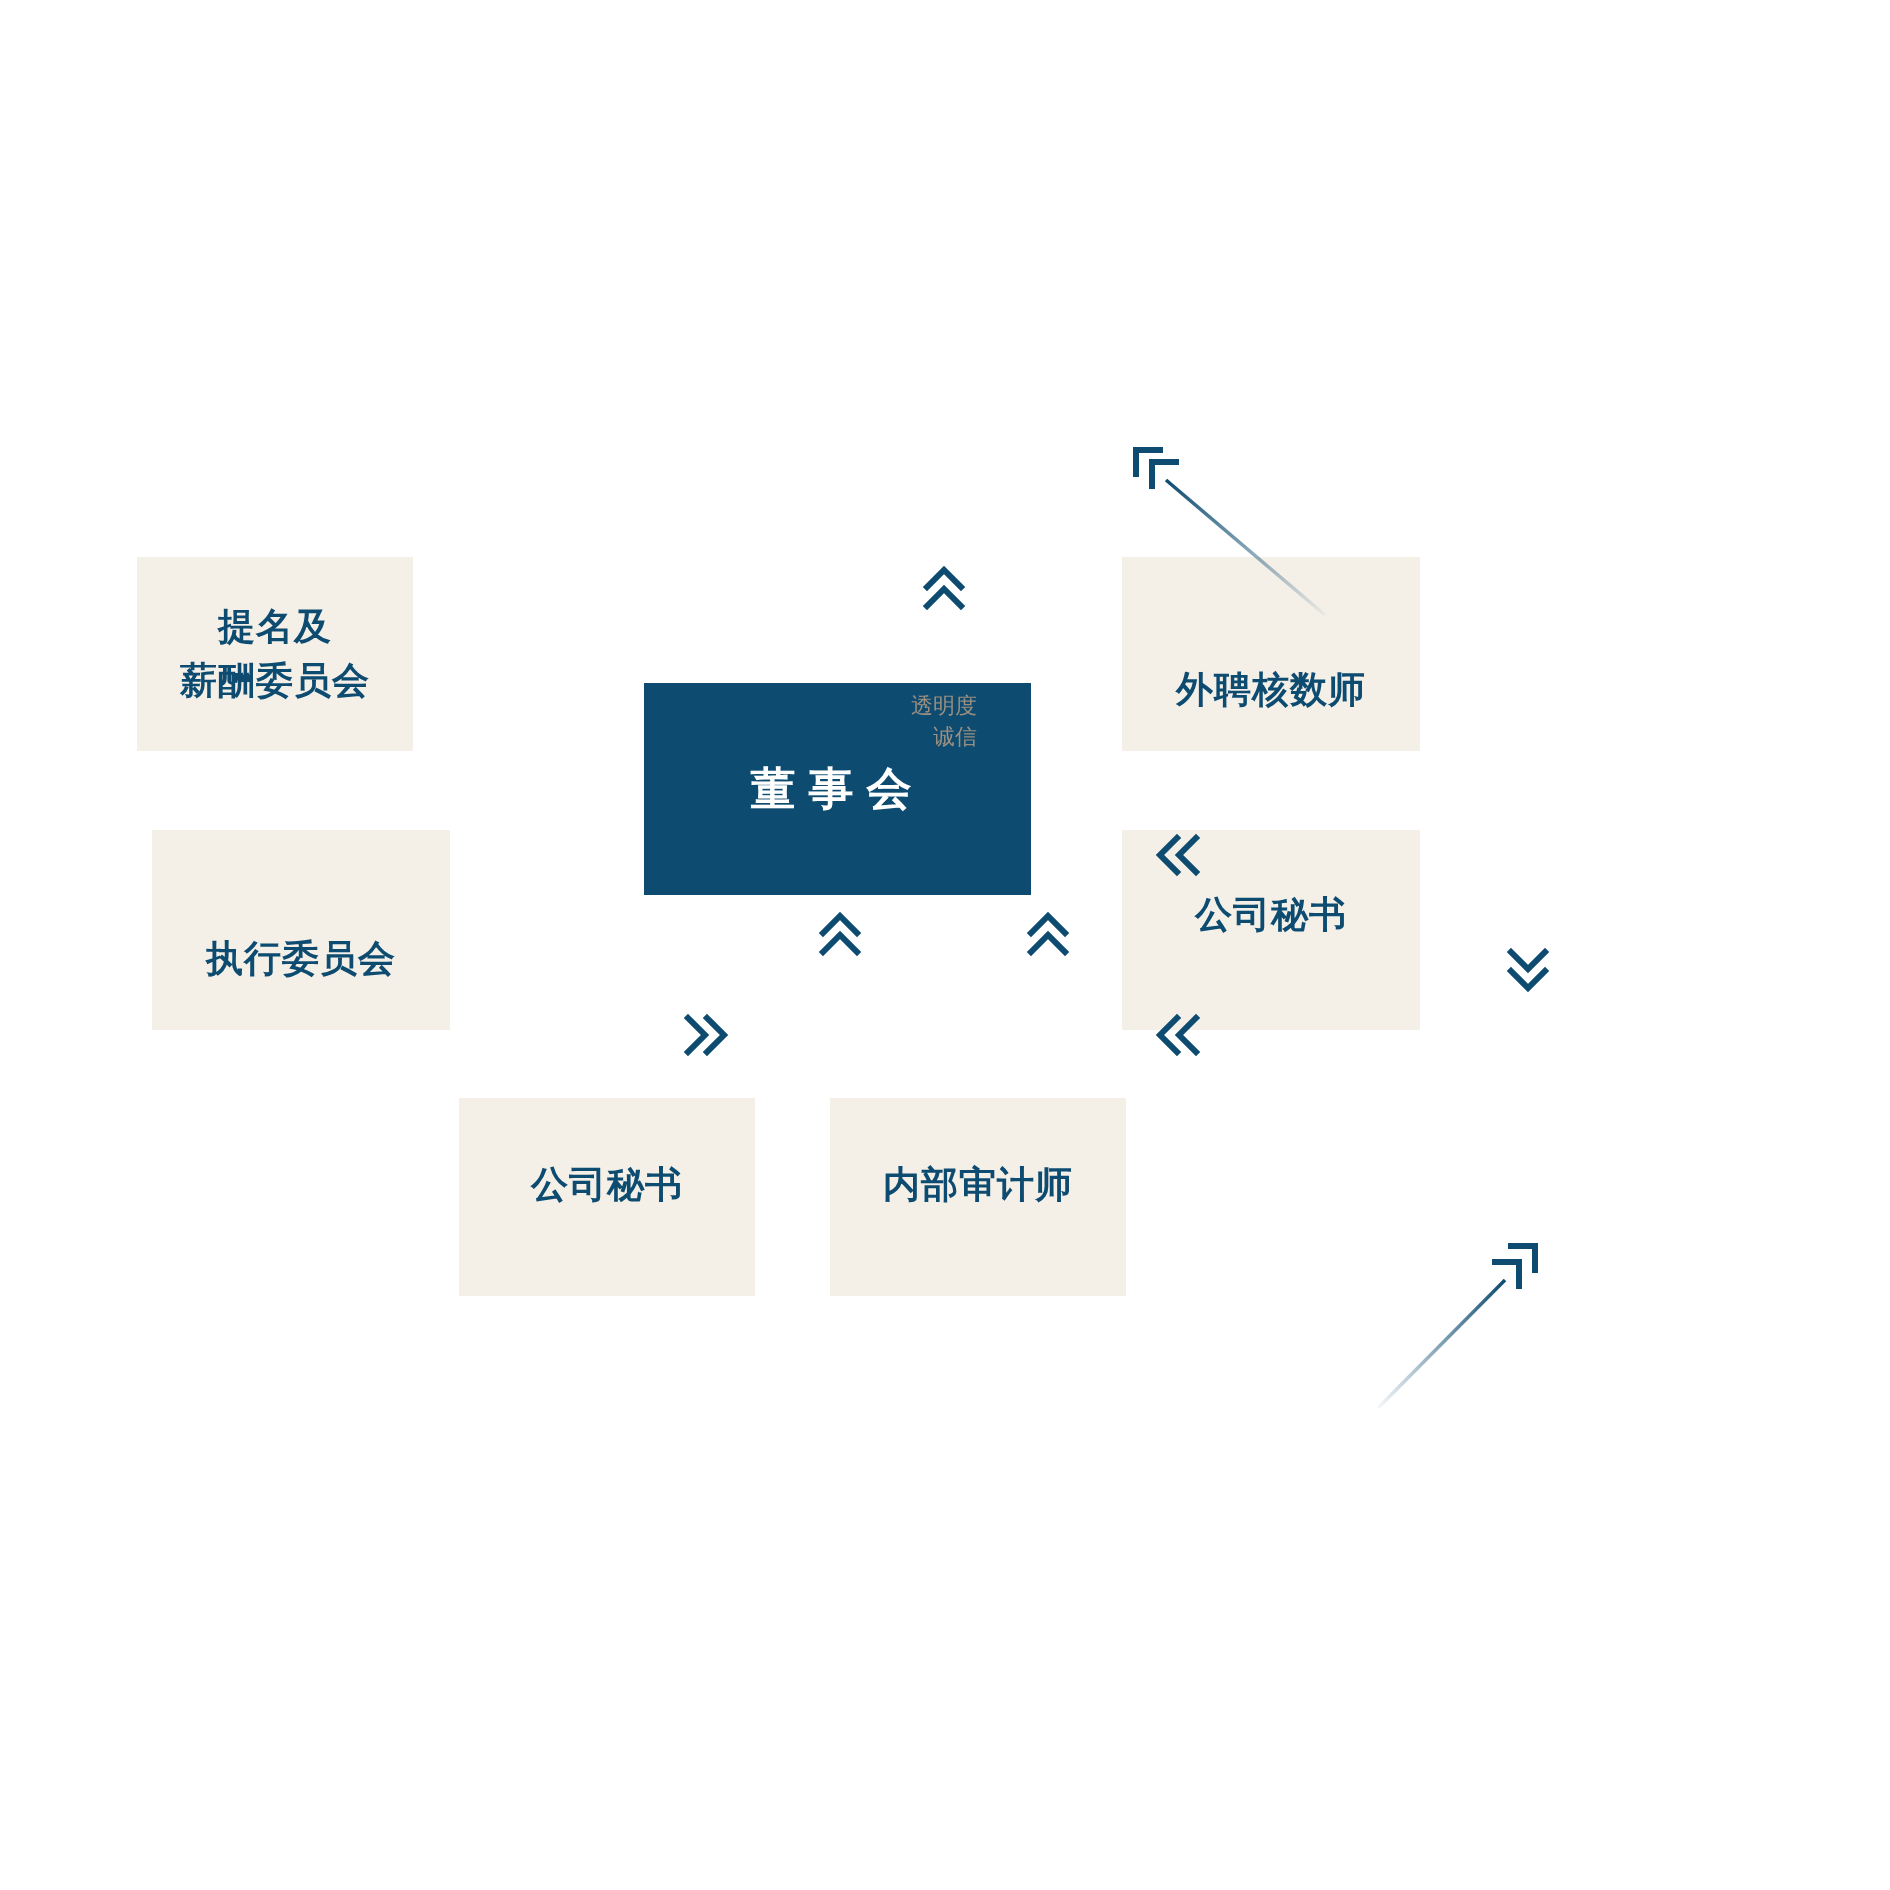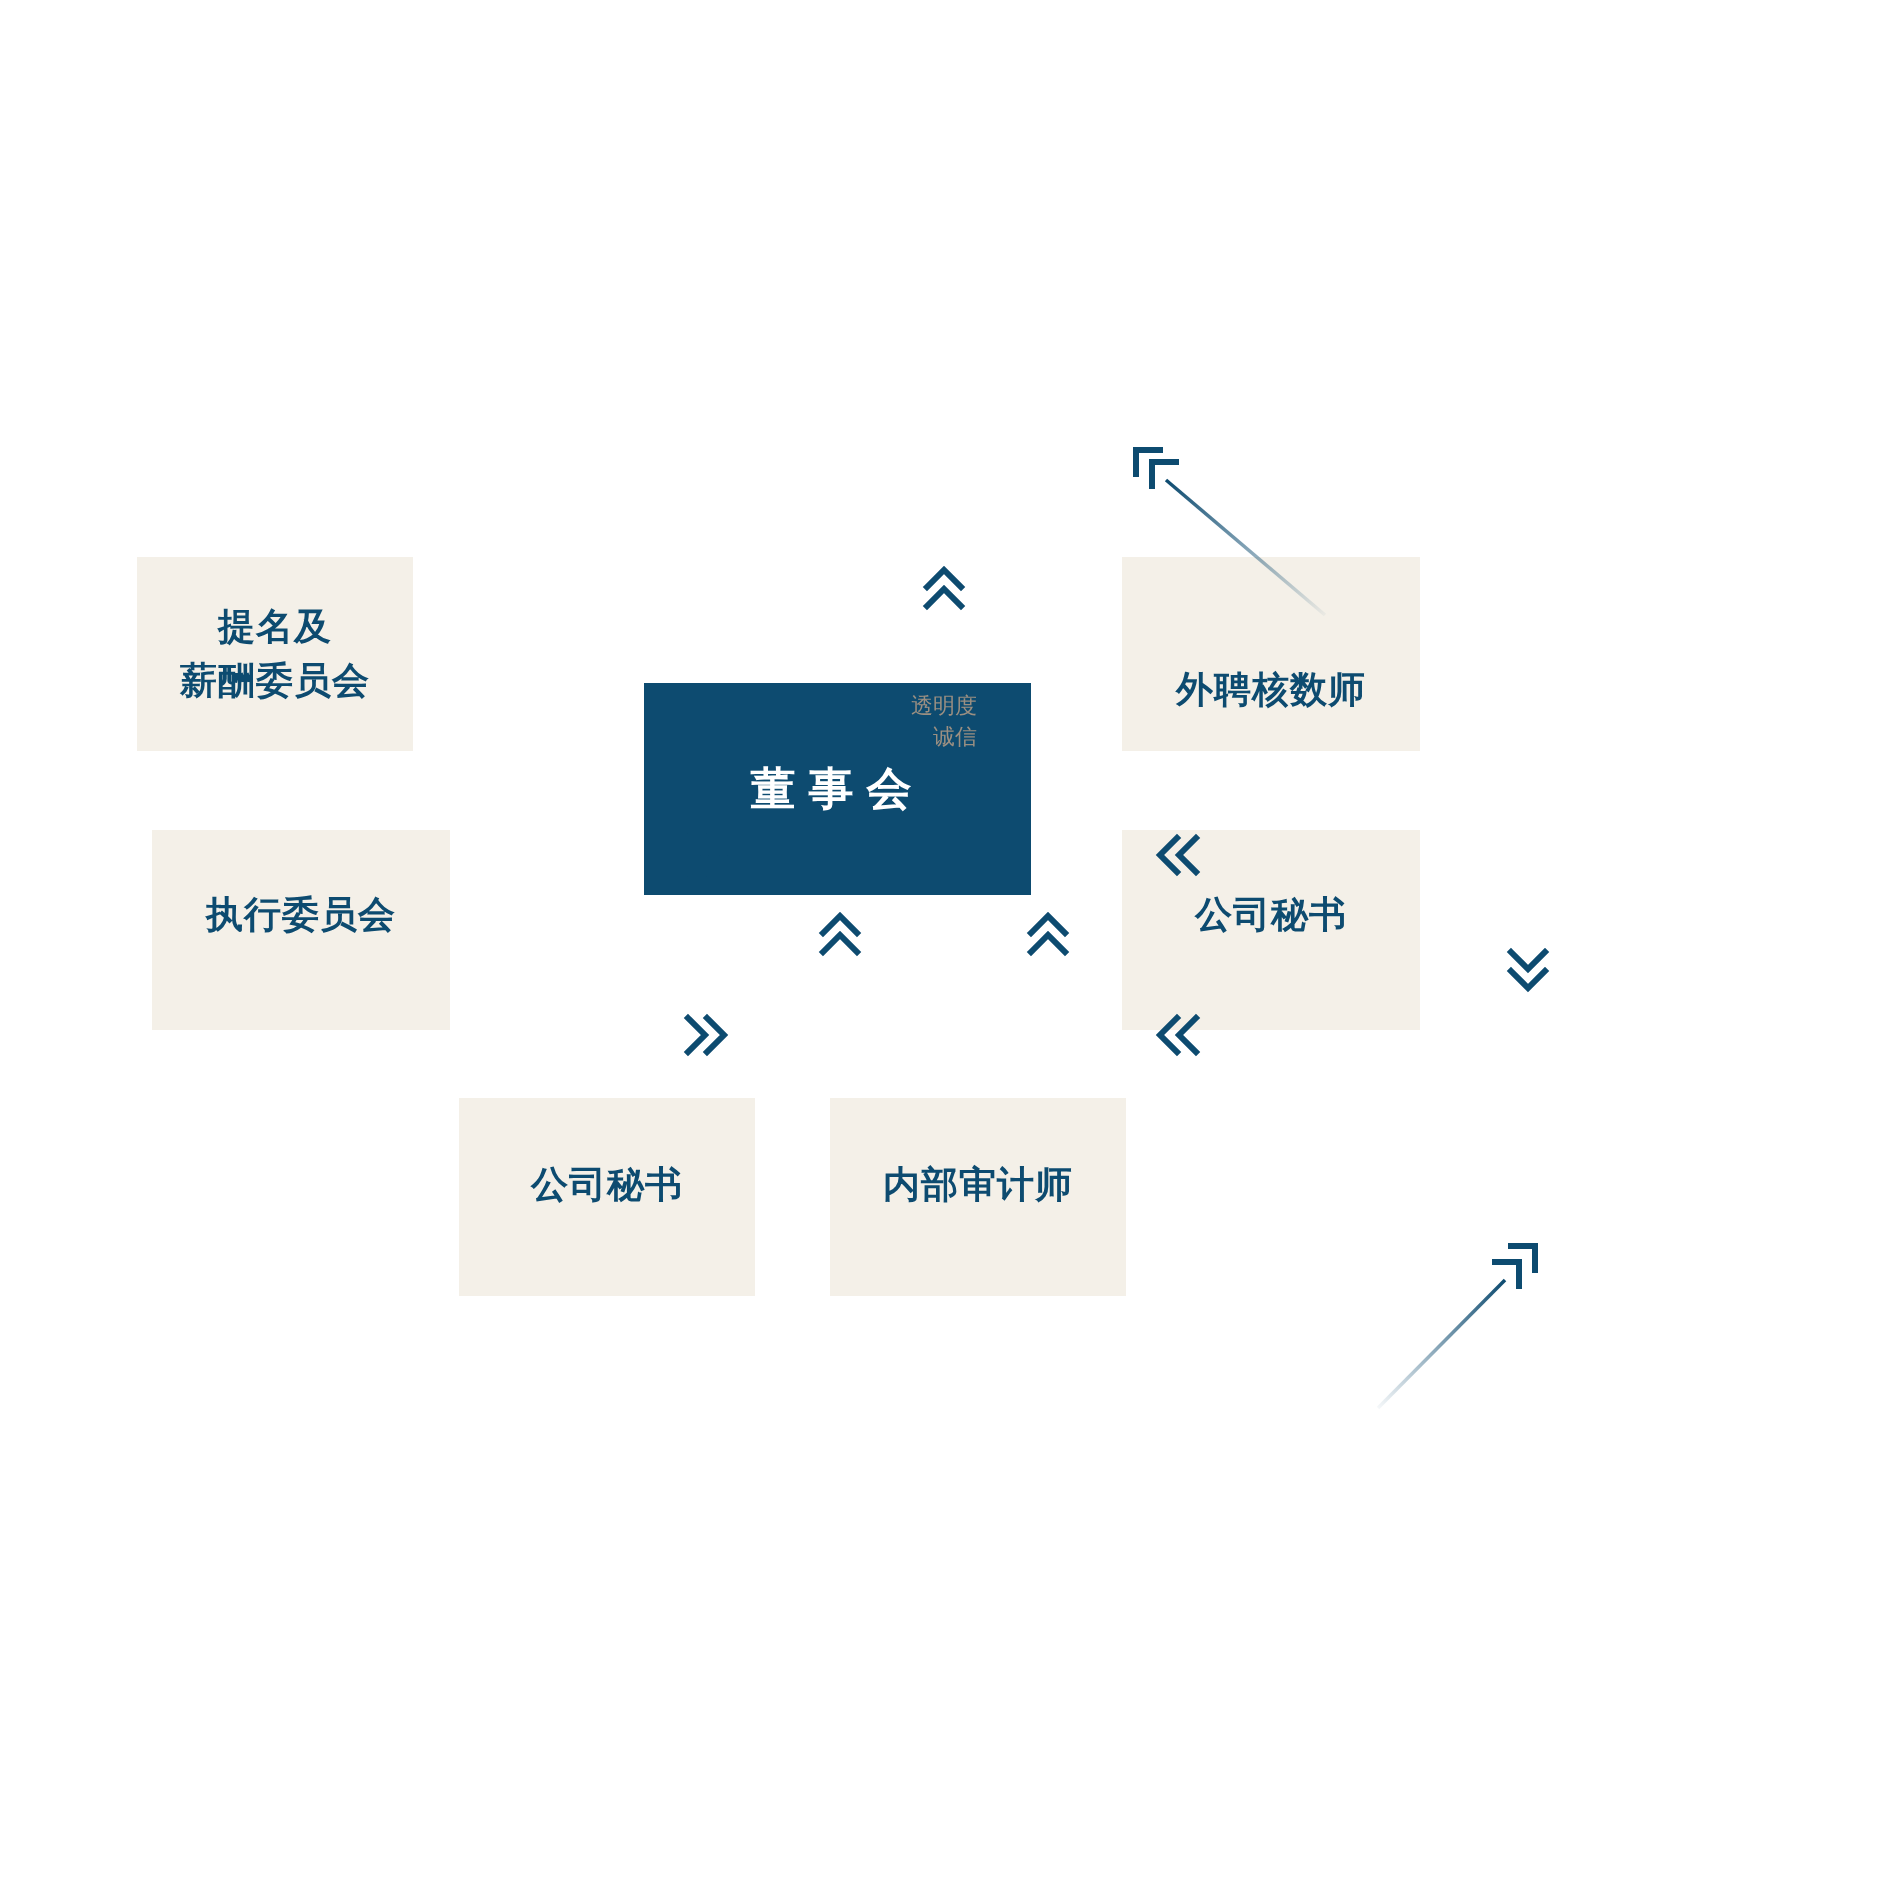--- a/index.html
+++ b/index.html
@@ -33,21 +33,21 @@
   
   .node.core{
     background:#0d4b70;
     color:#ffffff;
   }
   .node.core .label{font-size:45px;letter-spacing:13px;font-weight:bold;}
 
   
   #box-shareholders{left:635px;top:276px;width:300px;height:196px;align-items:flex-end;padding-bottom:34px;}
   #box-nomination  {left:137px;top:557px;width:276px;height:194px;align-items:center;}
-  #box-executive   {left:152px;top:830px;width:298px;height:200px;align-items:flex-start;padding-top:58px;}
+  #box-executive   {left:152px;top:830px;width:298px;height:200px;align-items:center;padding-top:58px;}
   #box-auditor     {left:1122px;top:557px;width:298px;height:194px;align-items:flex-end;padding-bottom:34px;}
   #box-auditcmte   {left:1122px;top:830px;width:298px;height:200px;align-items:flex-start;padding-top:58px;}
   #box-secretary   {left:440px;top:1098px;width:296px;height:198px;align-items:flex-start;padding-top:60px;margin-left:19px;}
   #box-intaudit    {left:830px;top:1098px;width:296px;height:198px;align-items:flex-start;padding-top:60px;}
   #box-board       {left:616px;top:683px;width:387px;height:212px;margin-left:28px;}
 
   
   #values{
     position:absolute;left:760px;top:690px;width:330px;height:95px;
     display:flex;align-items:flex-start;justify-content:center;

